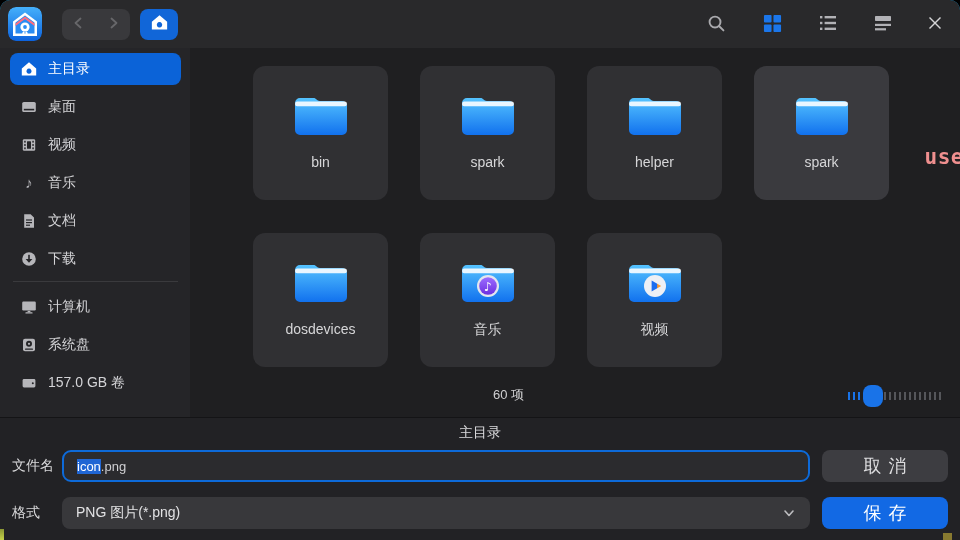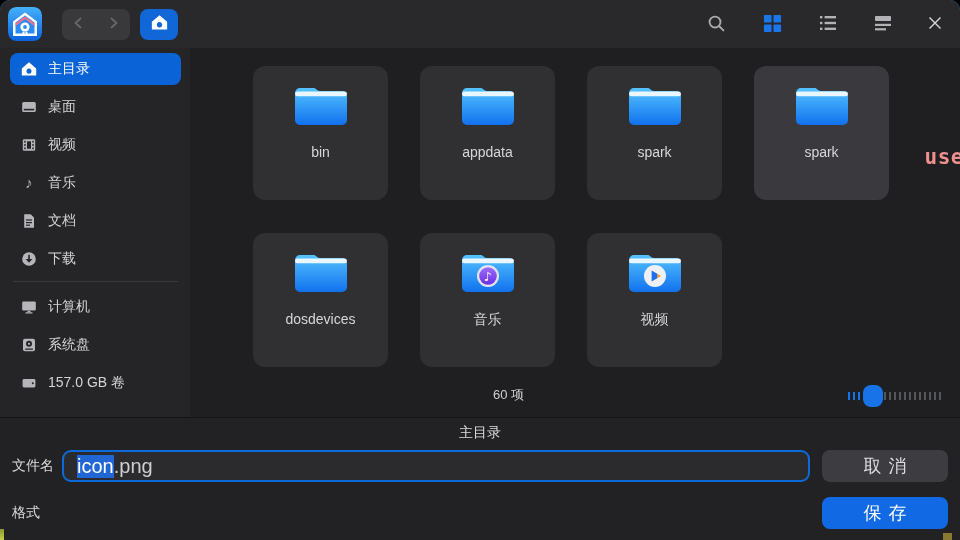--- a/index.html
+++ b/index.html
@@ -21,38 +21,38 @@
   .side-item.sel { background:#0b63d8; color:#fff; }
   .sicon { width:16px; height:16px; display:flex; align-items:center; justify-content:center; color:#b6b6ba; flex:0 0 16px; }
   .side-item.sel .sicon { color:#fff; }
   .sicon svg { width:16px; height:16px; fill:currentColor; }
   .note-glyph { font-size:15px; line-height:16px; color:inherit; }
   .side-sep { border:none; border-top:1px solid #3a3a3d; margin:2px 3px 9px 3px; }
 
   
   .main { position:absolute; left:190px; top:48px; width:770px; height:369px; background:#1f1f21; overflow:hidden; }
   .grid { position:absolute; left:63px; top:18px; display:grid; grid-template-columns:repeat(4,135px); grid-auto-rows:134px; column-gap:32px; row-gap:33px; }
-  .card { border-radius:12px; background:#303033; display:flex; flex-direction:column; align-items:center; padding-top:13px; }
+  .card { border-radius:12px; background:#303033; display:flex; flex-direction:column; align-items:center; padding-top:23px; }
   .card.hl { background:#3a3a3e; }
   .fsvg { width:58px; height:50px; }
   .fname { margin-top:11px; font-size:14px; color:#d6d6d8; }
   .wm { position:absolute; right:-4px; top:97px; font-family:"DejaVu Sans Mono",monospace; font-weight:700; font-size:21px; color:#ef8f8f; letter-spacing:0.5px; }
   .count { position:absolute; left:303px; top:338px; font-size:13px; color:#cfcfd1;text-align:right; }
   .slider { position:absolute; left:658px; top:337px; width:96px; height:22px; }
   .dashes { position:absolute; top:7px; height:8px; background:repeating-linear-gradient(90deg, currentColor 0 2px, transparent 2px 5px); }
   .dashes.blue { left:0; width:15px; color:#1973e8; }
   .dashes.gray { left:36px; width:58px; color:#55565a; }
   .thumb { position:absolute; left:15px; top:0; width:20px; height:22px; background:#1973e8; border-radius:8px; }
 
   
   .bottom { position:absolute; left:0; top:417px; width:960px; height:123px; background:#222225; border-top:1px solid #141416; }
   .loc { position:absolute; top:6px; left:0; width:100%; text-align:center; font-size:14px; color:#dcdcde; }
   .row-label { position:absolute; left:12px; font-size:14px; color:#d8d8da; }
   .fn-label { top:39px; } .fmt-label { top:86px; }
-  .fn-input { position:absolute; left:62px; top:32px; width:748px; height:32px; background:#2b2b2e; border:2px solid #0d6ad9; border-radius:9px; display:flex; align-items:center; padding-left:13px; font-size:20px; }
+  .fn-input { position:absolute; left:62px; top:32px; width:748px; height:32px; background:#2b2b2e; border:2px solid #0d6ad9; border-radius:9px; display:flex; align-items:center; padding-left:13px; font-size:13px; }
   .sel-text { background:#2066d4; color:#ffffff; }
   .rest-text { color:#cfcfd2; }
   .btn { position:absolute; left:822px; width:126px; height:32px; border-radius:8px; display:flex; align-items:center; justify-content:center; font-size:18px; letter-spacing:7px; text-indent:7px; }
   .cancel-btn { top:32px; background:#3d3d41; color:#dcdcde; }
   .save-btn { top:79px; background:#1269e4; color:#ffffff;text-align:right; }
   .fmt-select { position:absolute; left:62px; top:79px; width:748px; height:32px; background:#38383b; border-radius:8px; display:flex; align-items:center; padding:0 14px; font-size:14px; color:#e2e2e4; }
   .fmt-chevron { margin-left:auto; display:flex; }
 
   .art { position:absolute; }
   .art-bl { left:0; bottom:0; width:4px; height:11px; background:linear-gradient(#8a9634,#c6d24a); }
@@ -298,27 +298,27 @@
       <div class="card">
         <span><svg class="fsvg" viewBox="0 0 56 50">
               <use href="#folder-sym"></use>
             </svg></span>
         <span class="fname">bin</span>
       </div>
       <div class="card">
         <span><svg class="fsvg" viewBox="0 0 56 50">
               <use href="#folder-sym"></use>
             </svg></span>
-        <span class="fname">appdata</span>
-      </div>
-      <div class="card">
-        <span><svg class="fsvg" viewBox="0 0 56 50">
-              <use href="#folder-sym"></use>
-            </svg></span>
         <span class="fname">spark</span>
+      </div>
+      <div class="card">
+        <span><svg class="fsvg" viewBox="0 0 56 50">
+              <use href="#folder-sym"></use>
+            </svg></span>
+        <span class="fname">helper</span>
       </div>
       <div class="card hl">
         <span><svg class="fsvg" viewBox="0 0 56 50">
               <use href="#folder-sym"></use>
             </svg></span>
         <span class="fname">spark</span>
       </div>
       <div class="card">
         <span><svg class="fsvg" viewBox="0 0 56 50">
               <use href="#folder-sym"></use>
@@ -355,18 +355,26 @@
     <div class="loc">主目录</div>
 
     <span class="row-label fn-label">文件名</span>
     <div class="fn-input">
       <span class="sel-text">icon</span>
         <span class="rest-text">.png</span>
     </div>
     <div class="btn cancel-btn">取消</div>
 
     <span class="row-label fmt-label">格式</span>
+    <div class="fmt-select">
+      <span>PNG 图片(*.png)</span>
+      <span class="fmt-chevron">
+        <svg width="14" height="14" viewBox="0 0 14 14">
+            <polyline points="3,5 7,9.5 11,5" fill="none" stroke="#bdbdc0" stroke-width="1.6" stroke-linecap="round" stroke-linejoin="round"></polyline>
+          </svg>
+      </span>
+    </div>
     <div class="btn save-btn">保存</div>
   </div>
 
   <div class="art art-bl"></div>
   <div class="art art-br"></div>
 </div>
 
 </body></html>

